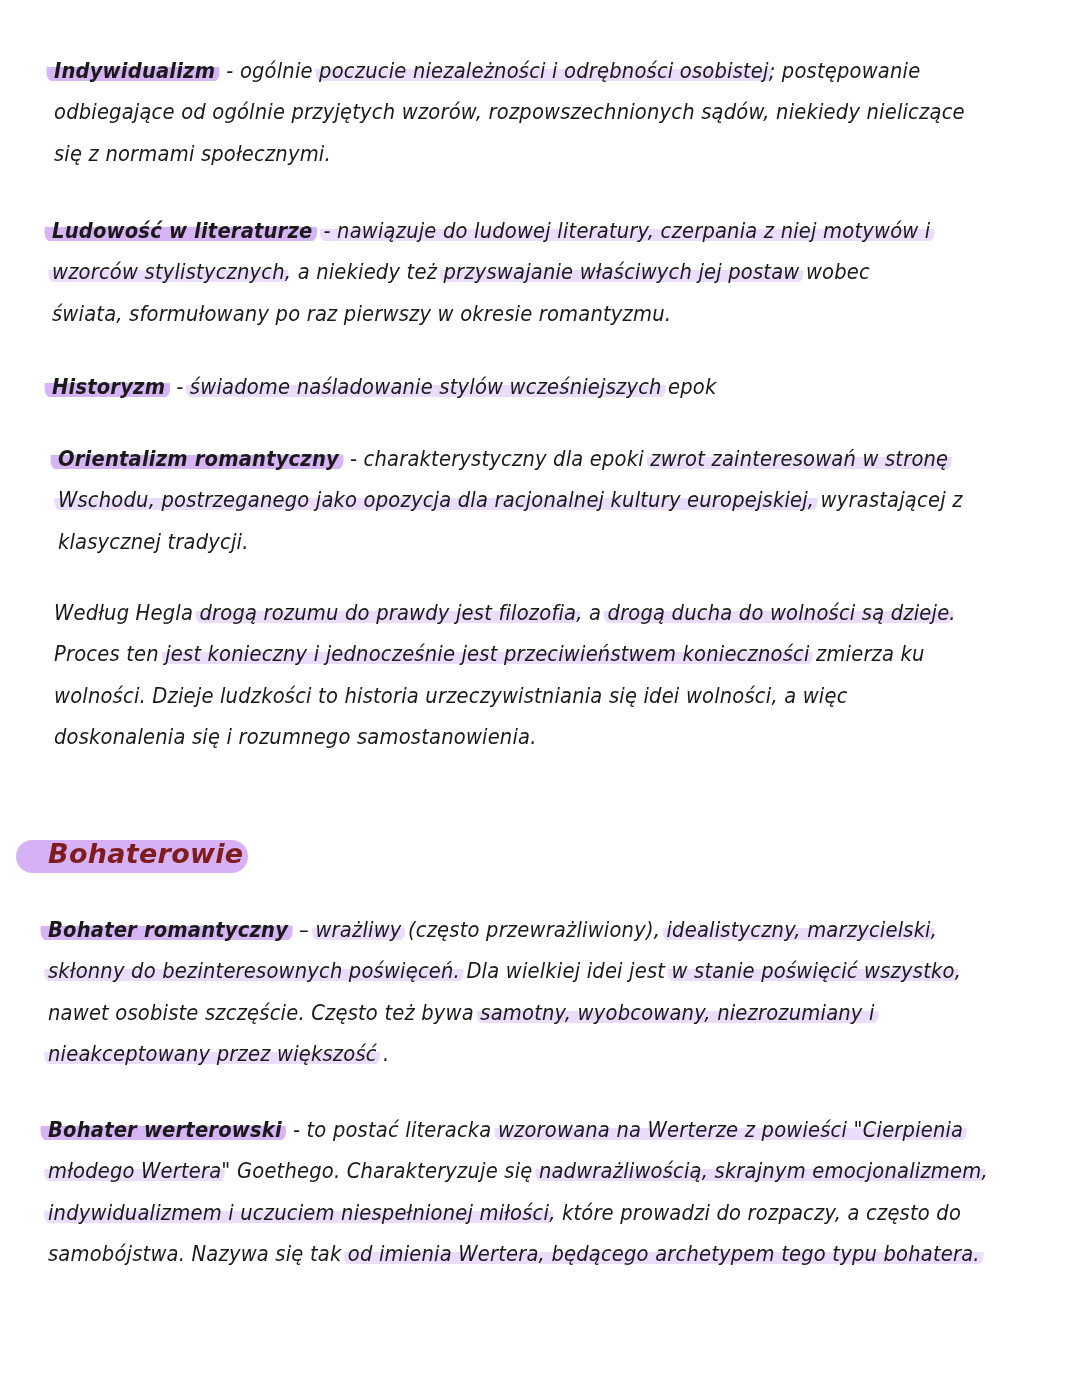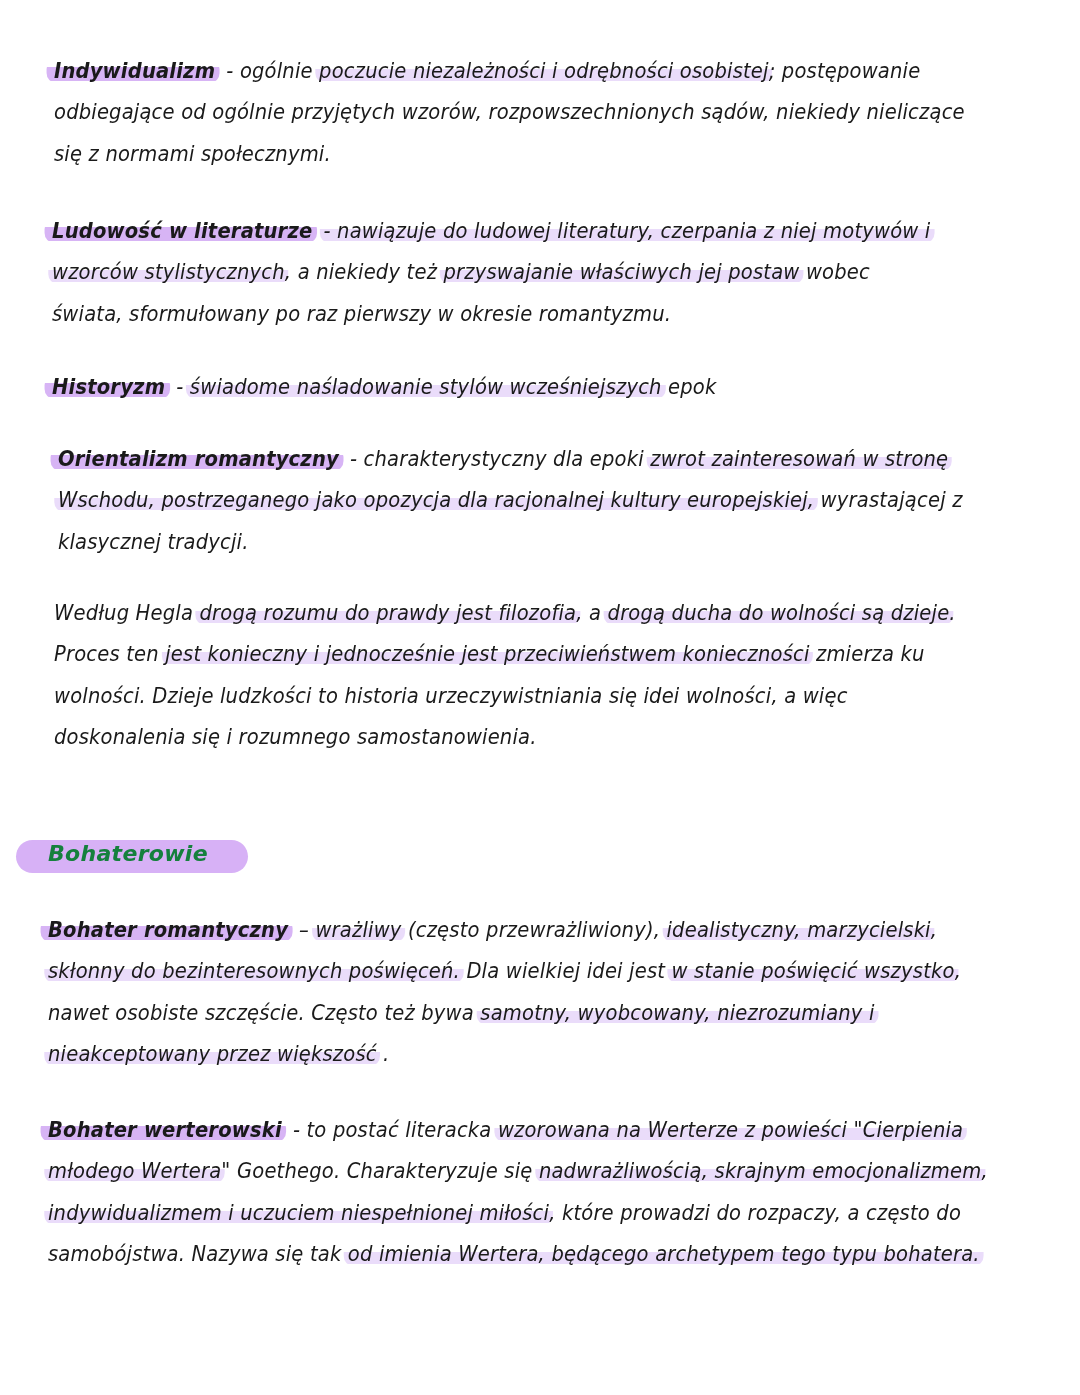--- a/index.html
+++ b/index.html
@@ -36,24 +36,24 @@
     .heading-pill {
       position: absolute;
       left: 16px; top: 840px;
       width: 232px; height: 33px;
       background: #d7b1f6;
       border-radius: 17px;
     }
     .heading-text {
       position: absolute;
       left: 48px; top: 834px;
-      font-size: 22px;
+      font-size: 27px;
       font-weight: 700;
       font-style: italic;
-      color: #15803d;
+      color: #7f1d1d;
       line-height: 40px;
       letter-spacing: 0.3px;
     }
   </style>
 </head>
 <body>
 
 <div id="page">
     <div>
       <div class="line" style="left: 54px; top: 56px;"><span class="term">Indywidualizm</span><span> - ogólnie </span><span class="hl">poczucie niezależności i odrębności osobistej</span><span>; postępowanie</span></div>

